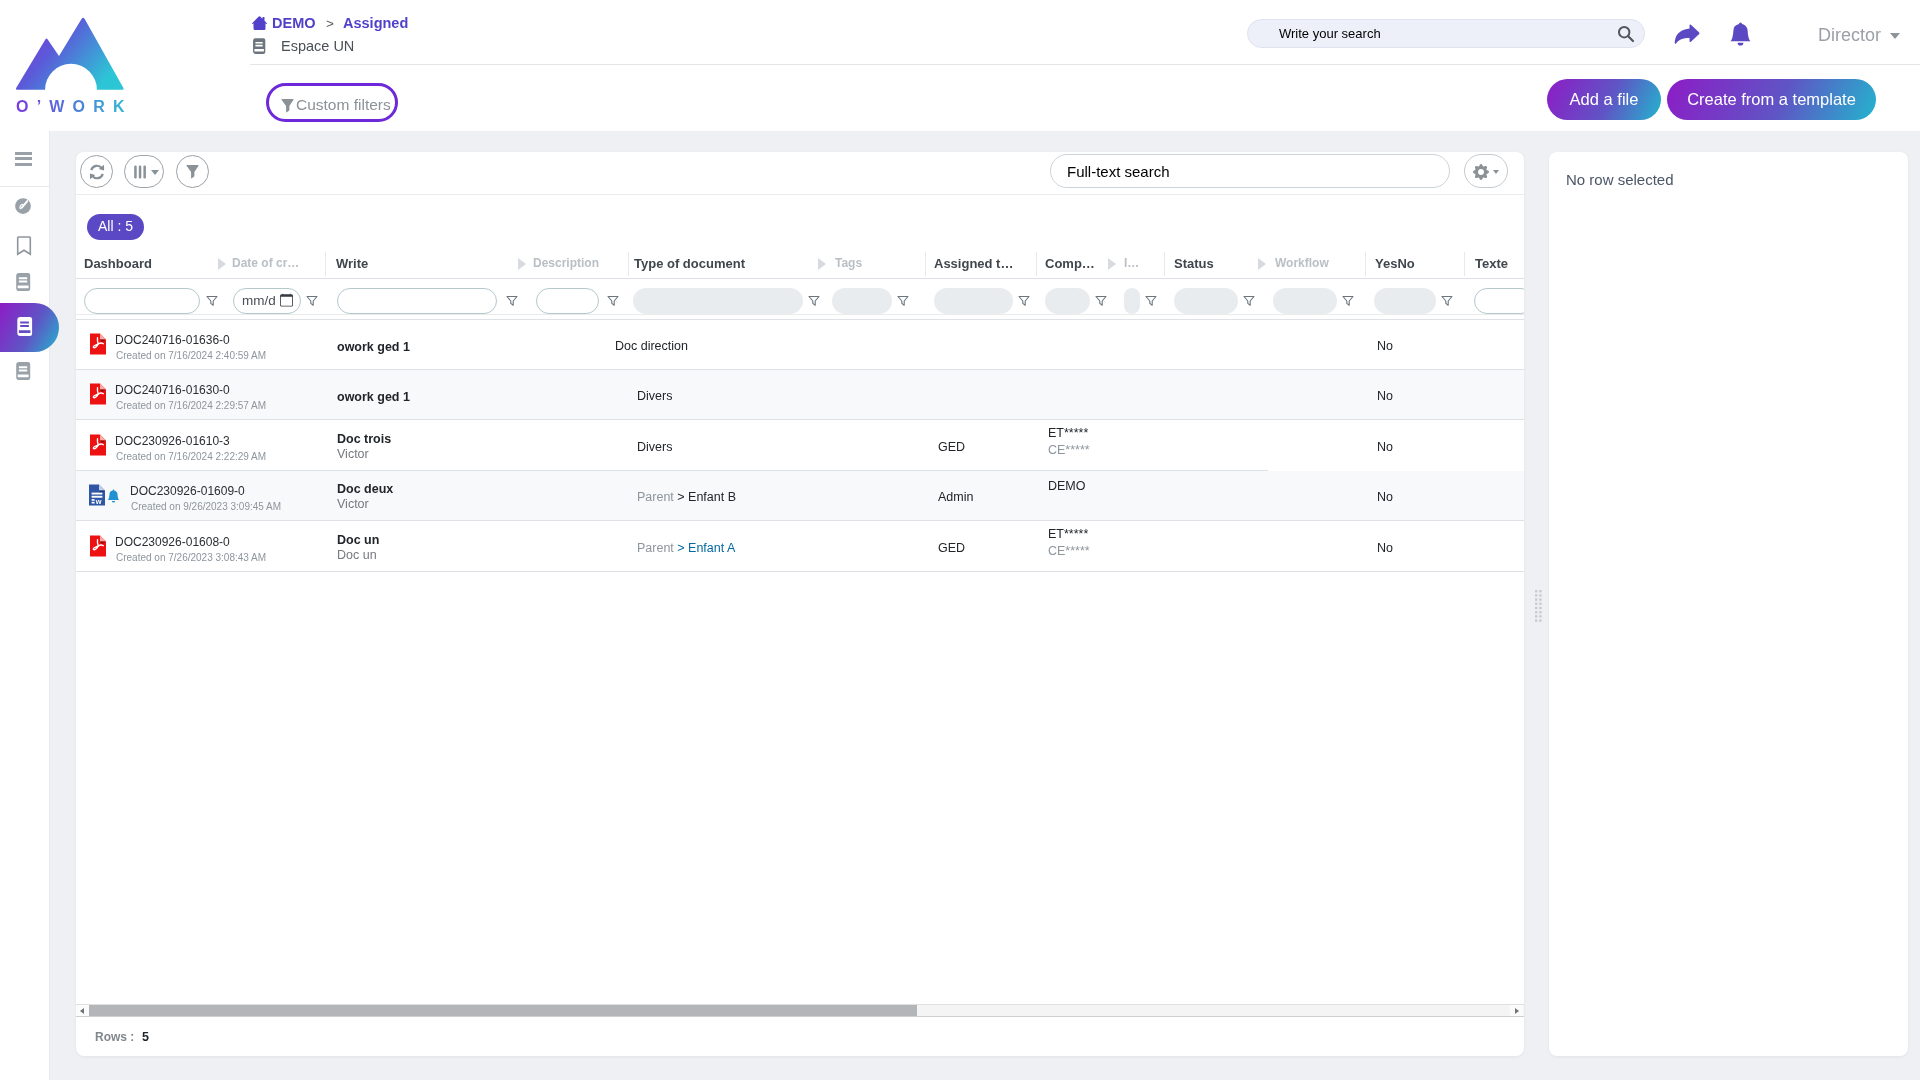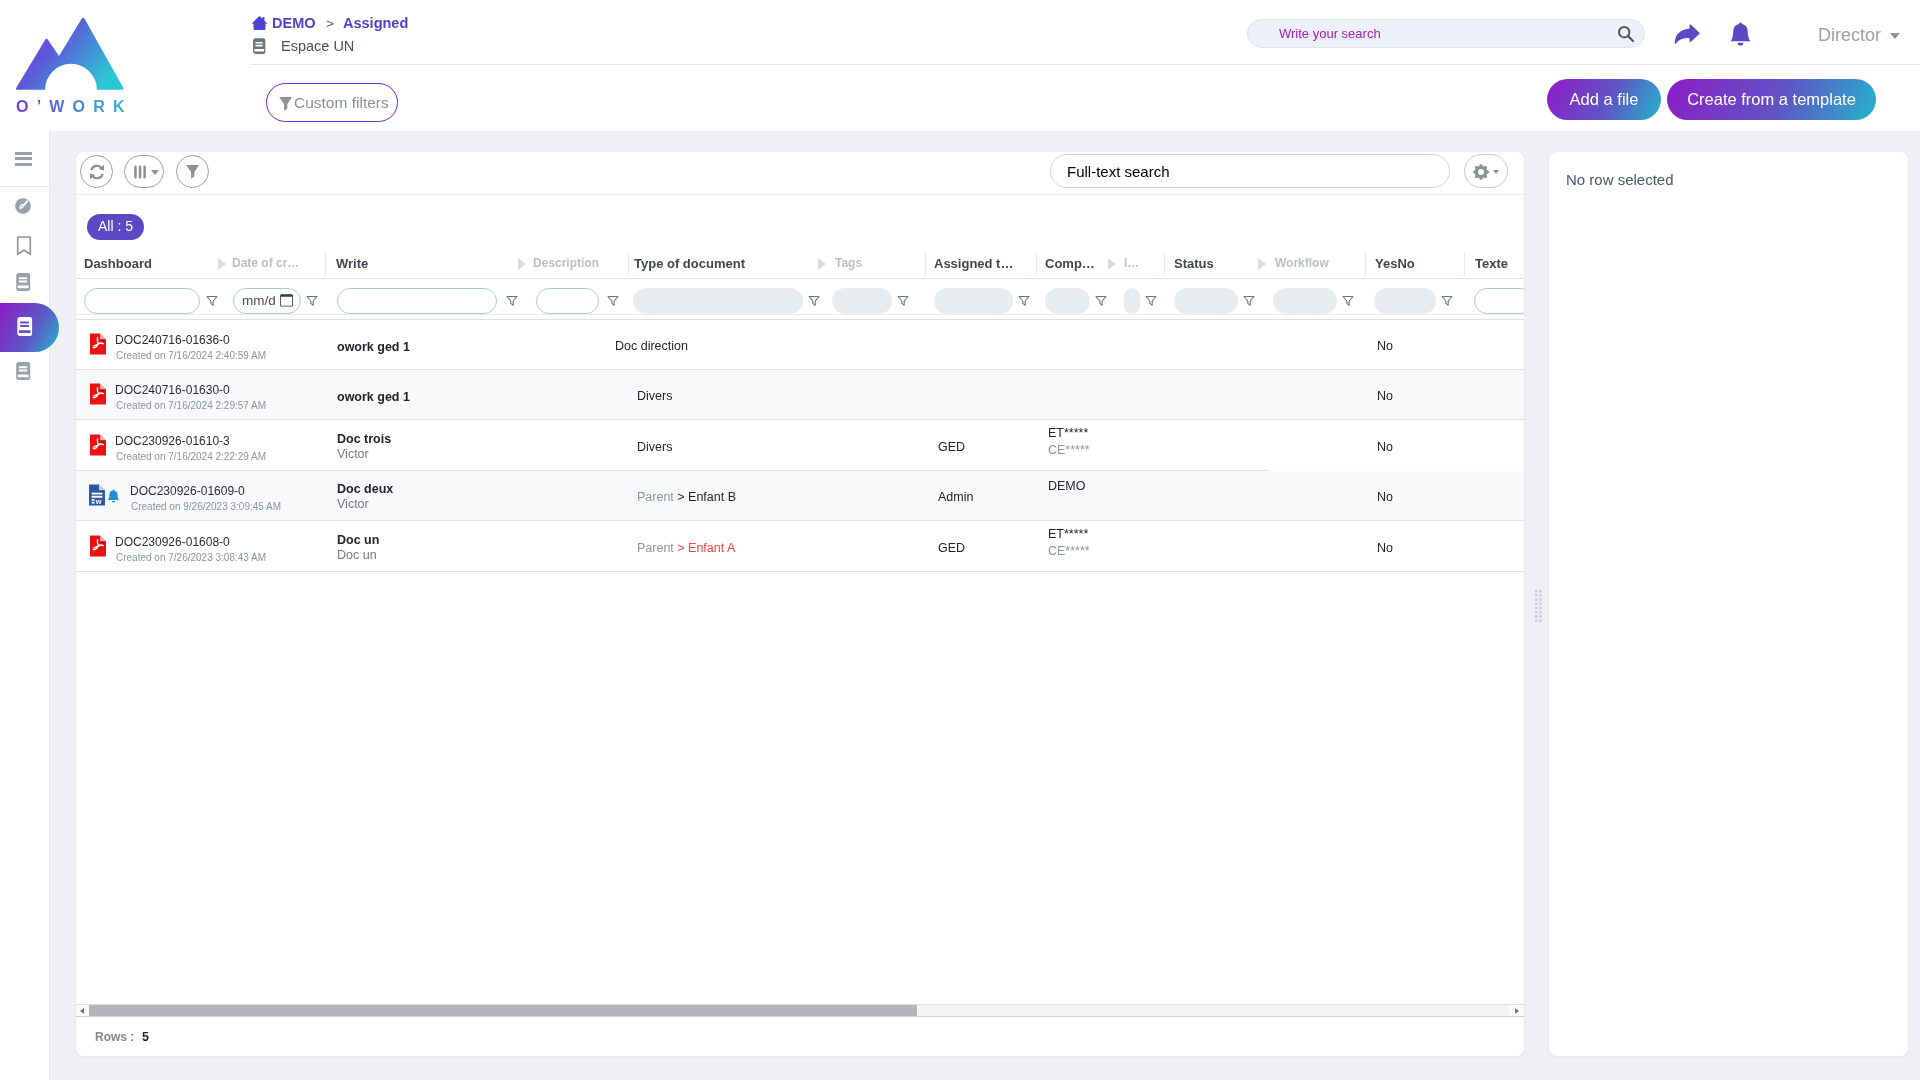--- a/index.html
+++ b/index.html
@@ -50,29 +50,29 @@
   </svg>
 <div class="abs bold" style="left:272px;top:15px;font-size:14.5px;color:#5140c9">DEMO</div>
 <div class="abs" style="left:326px;top:16px;font-size:13.5px;color:#555b61">&gt;</div>
 <div class="abs bold" style="left:343px;top:15px;font-size:14.5px;color:#5140c9">Assigned</div>
 <svg class="abs" style="left:252px;top:38px" width="14" height="16" viewBox="0 0 16 18" fill="#6c757d">
     <path fill-rule="evenodd" d="M4 0 H13 A2.2 2.2 0 0 1 15.2 2.2 V15.8 A2.2 2.2 0 0 1 13 18 H4 A2.8 2.8 0 0 1 1.2 15.2 V2.8 A2.8 2.8 0 0 1 4 0 Z M3.9 4.3 v1.9 h8.3 v-1.9 z M3.9 7.6 v1.9 h8.3 v-1.9 z M2.7 12.5 v2.7 h10.9 v-2.7 z"></path>
   </svg>
 <div class="abs" style="left:281px;top:38px;font-size:14.5px;color:#4a5056">Espace UN</div>
 <div class="abs" style="left:250px;top:64px;width:1670px;height:1px;background:#e4e7ea"></div>
 
-<div class="abs pill" style="left:266px;top:83px;width:132px;height:39px;border:1px solid #6d28d9;background:#fff">
+<div class="abs pill" style="left:266px;top:83px;width:132px;height:39px;border:3px solid #6d28d9;background:#fff">
 <svg class="abs" style="left:11px;top:12px" width="15" height="15" viewBox="0 0 16 16" fill="#8a9197">
       <path d="M1.5 1.5A.5.5 0 0 1 2 1h12a.5.5 0 0 1 .4.8L10 8.5V13a.5.5 0 0 1-.2.4l-2.5 1.9a.5.5 0 0 1-.8-.4V8.5L1.6 1.8a.5.5 0 0 1-.1-.3z"></path>
     </svg>
 <span class="abs" style="left:27px;top:10px;font-size:15.5px;color:#8a9197">Custom filters</span>
 </div>
 
 <div class="abs pill" style="left:1247px;top:19px;width:398px;height:29px;background:#eef0f9;border:1px solid #dfe2ef"></div>
-<div class="abs" style="left:1279px;top:26px;font-size:13px;color:#a21caf">Write your search</div>
+<div class="abs" style="left:1279px;top:26px;font-size:13px;color:#000000">Write your search</div>
 <svg class="abs" style="left:1617px;top:25px" width="18" height="18" viewBox="0 0 18 18" fill="none" stroke="#50565e">
     <circle cx="7.2" cy="7.2" r="5.2" stroke-width="2"></circle>
     <path d="M11.2 11.2 L16 16" stroke-width="2.2" stroke-linecap="round"></path>
   </svg>
 
 <svg class="abs" style="left:1674px;top:24px" width="26" height="21" viewBox="0 0 18 15" fill="#5a49c2">
     <path d="M10.8 3.2V.9c0-.5.6-.8 1-.4l5.9 5.6c.3.3.3.7 0 1l-5.9 5.6c-.4.4-1 .1-1-.4v-2.3C5.9 10 3.2 11 1.2 13.9c-.3.4-1 .2-1-.3C.4 8.4 3.1 4.1 10.8 3.2z"></path>
   </svg>
 <svg class="abs" style="left:1729px;top:22px" width="23" height="24" viewBox="0 0 16 16" fill="#5a49c2">
     <path d="M8 16a2 2 0 0 0 2-2H6a2 2 0 0 0 2 2zm.995-14.901a1 1 0 1 0-1.99 0A5 5 0 0 0 3 6c0 1.098-.5 6-2 7h14c-1.5-1-2-5.902-2-7 0-2.42-1.72-4.44-4.005-4.901z"></path>
@@ -327,21 +327,21 @@
         <g fill="none" stroke="#fff" stroke-width="1.4" stroke-linecap="round">
           <path d="M7.5 4.3 C7.2 6.5 7.4 8.3 8.3 10.3"></path>
           <path d="M8.3 10.3 C10 9.4 12.2 9.4 13.3 10.2"></path>
           <path d="M8.3 10.3 C6.9 12.6 4.9 14.6 3.7 14.2 C2.6 13.7 4.1 11.7 8.3 10.3"></path>
         </g>
       </svg>
     <div class="abs rowline1" style="left:39px;top:13px">DOC230926-01608-0</div>
     <div class="abs rowline2" style="left:40px;top:29.5px">Created on 7/26/2023 3:08:43 AM</div>
     <div class="abs name1" style="left:261px;top:11px">Doc un</div>
     <div class="abs name2" style="left:261px;top:26px">Doc un</div>
-    <div class="abs cellg" style="left:561px;top:19px">Parent <span style="color:#ef4444">&gt; Enfant A</span></div>
+    <div class="abs cellg" style="left:561px;top:19px">Parent <span style="color:#0369a1">&gt; Enfant A</span></div>
     <div class="abs cell" style="left:862px;top:18.5px">GED</div>
     <div class="abs cell" style="left:972px;top:4.5px">ET*****</div>
     <div class="abs cellg" style="left:972px;top:21.5px">CE*****</div>
     <div class="abs cell" style="left:1301px;top:18.5px">No</div>
   </div>
 
   <div class="abs" style="left:0;top:852px;width:1448px;height:13px;background:#f4f4f4;border-top:1px solid #e0e0e0;border-bottom:1px solid #cfcfcf">
     <div class="abs" style="left:0;top:0;width:13px;height:11px;background:#fbfbfb"></div>
     <div class="abs" style="left:4px;top:3px;width:0;height:0;border-top:3px solid transparent;border-bottom:3px solid transparent;border-right:4px solid #6f7479"></div>
     <div class="abs" style="left:13px;top:0;width:828px;height:11px;background:#b3b5b8"></div>

